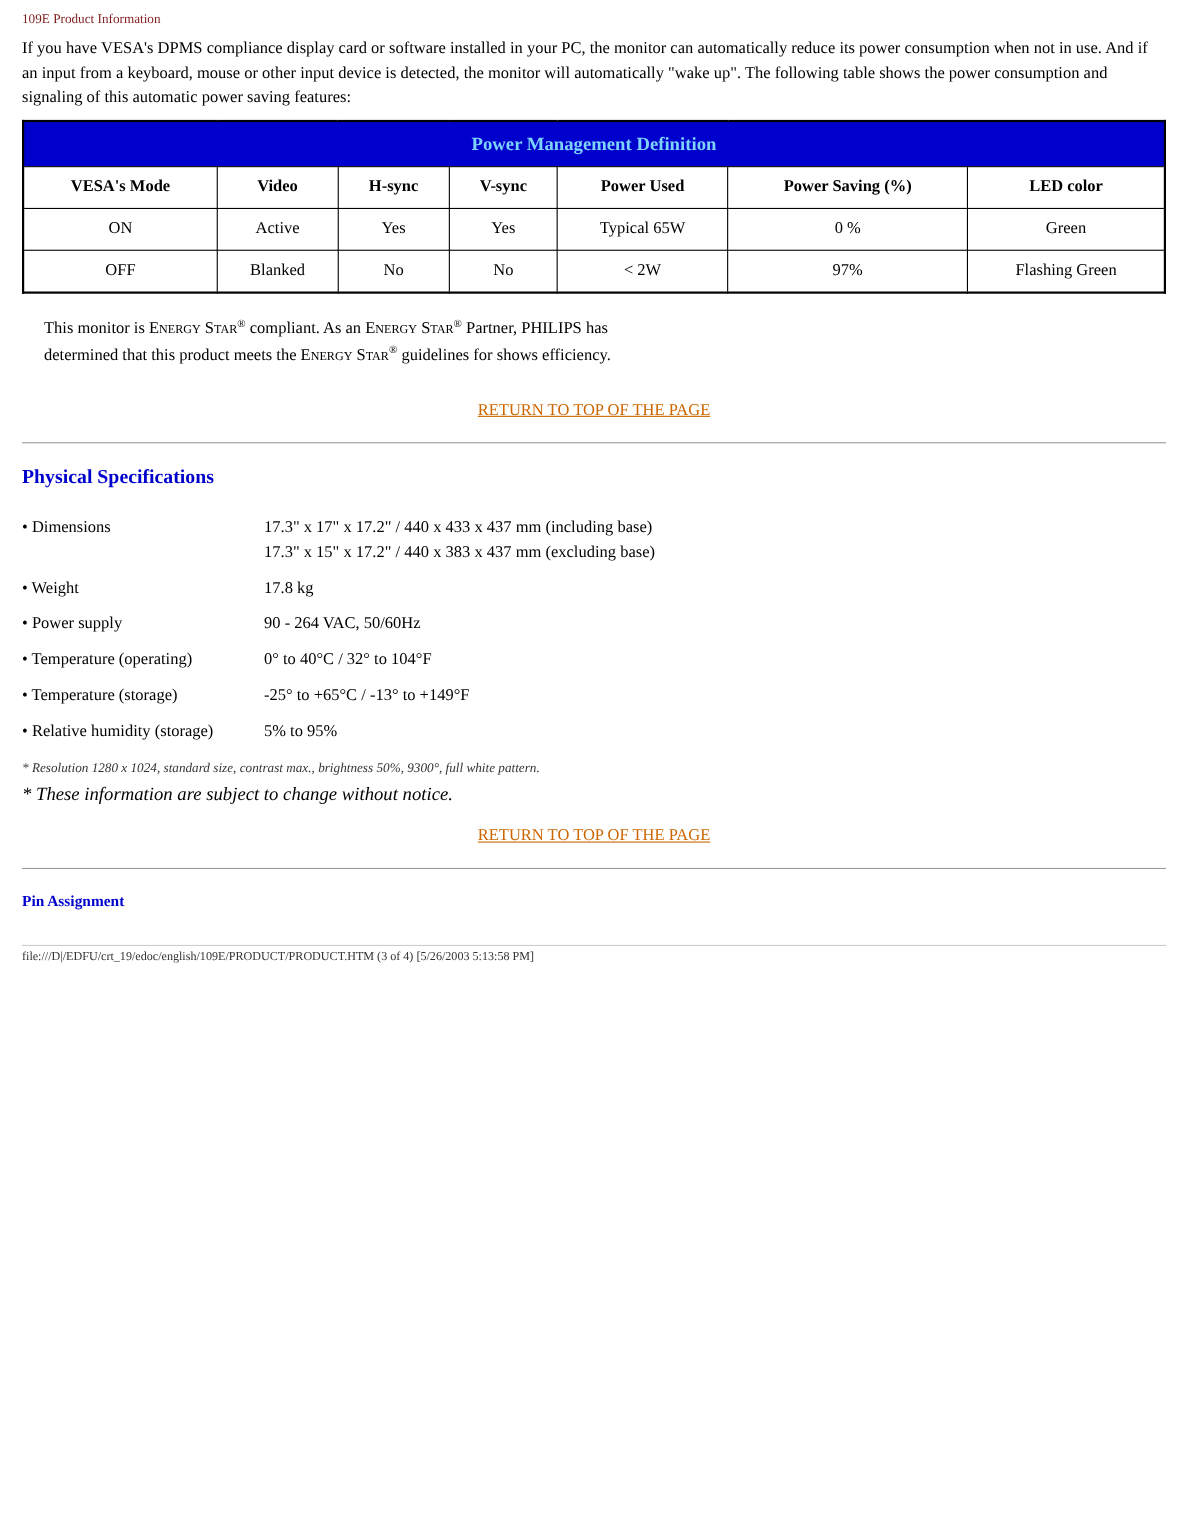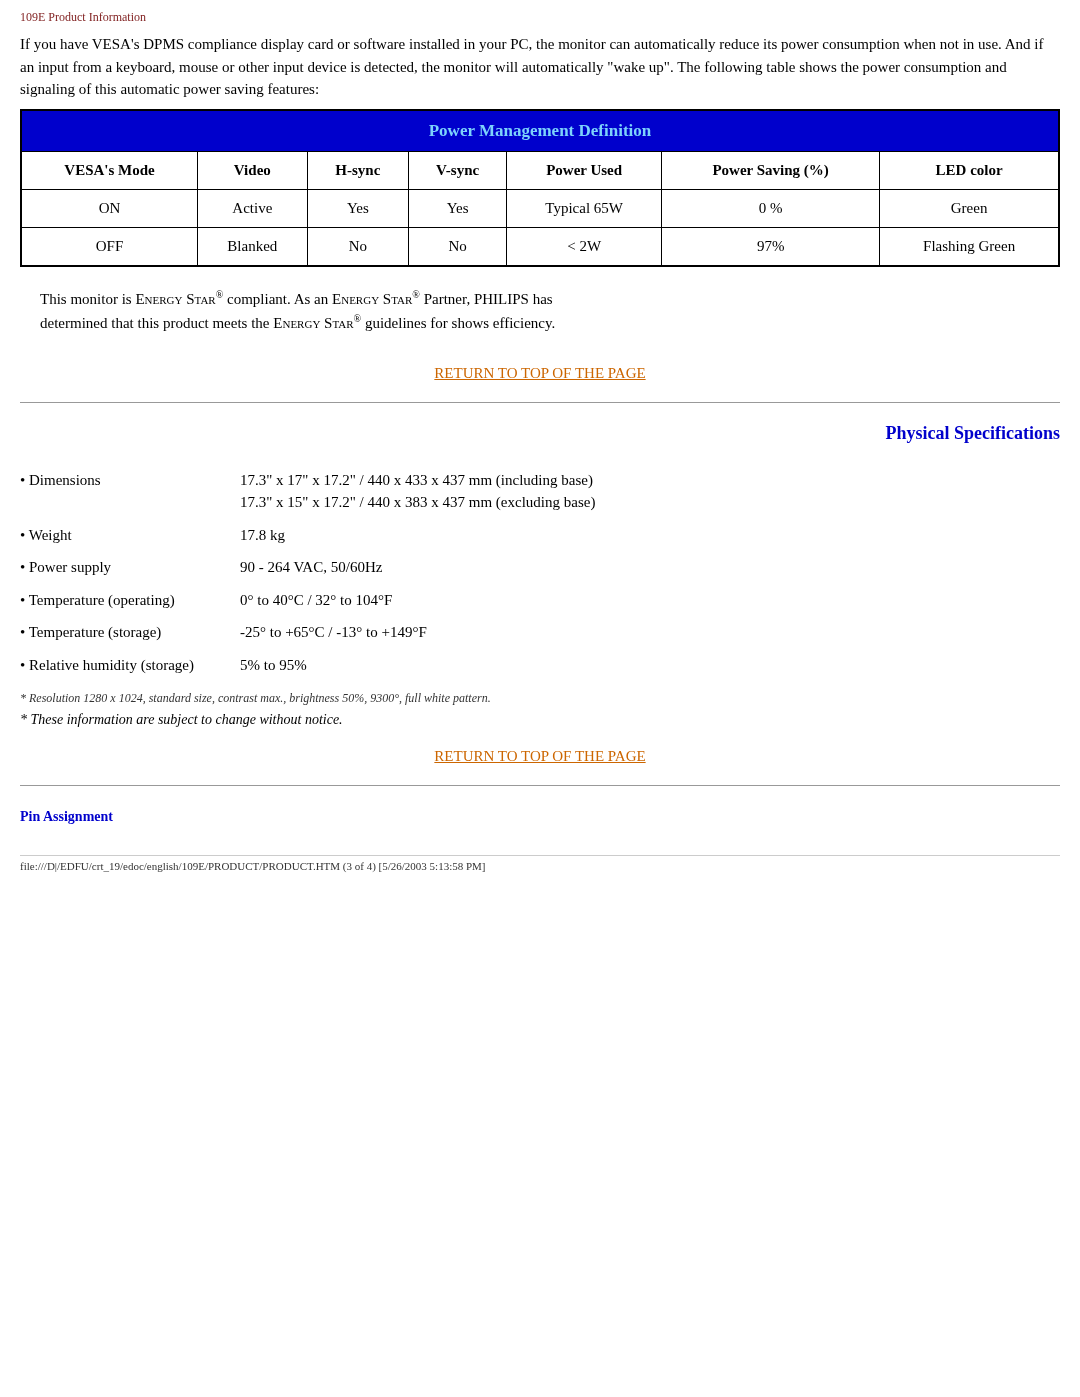--- a/index.html
+++ b/index.html
@@ -67,21 +67,20 @@
     hr {
       border: none;
       border-top: 1px solid #999;
       margin: 10px 0;
     }
     .section-title {
       color: #0000cc;
       font-size: 18px;
       font-weight: bold;
       margin: 20px 0 20px 0;
-      text-align: right;
     }
     .specs-table {
       width: 100%;
       border-collapse: collapse;
       margin-bottom: 10px;
     }
     .specs-table td {
       padding: 5px 8px 5px 0;
       vertical-align: top;
       font-size: 15px;
@@ -92,21 +91,21 @@
       padding-left: 0;
     }
     .specs-footnote {
       font-size: 12px;
       color: #333;
       font-style: italic;
       margin-top: 10px;
       margin-bottom: 6px;
     }
     .specs-notice {
-      font-size: 14px;
+      font-size: 17px;
       font-style: italic;
       margin-bottom: 20px;
     }
     .pin-assignment-title {
       color: #0000cc;
       font-size: 14px;
       font-weight: bold;
       margin-top: 23px;
     }
     .status-bar {

